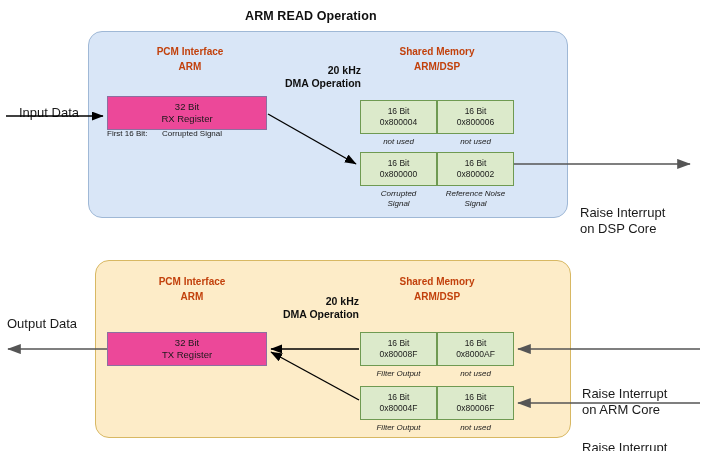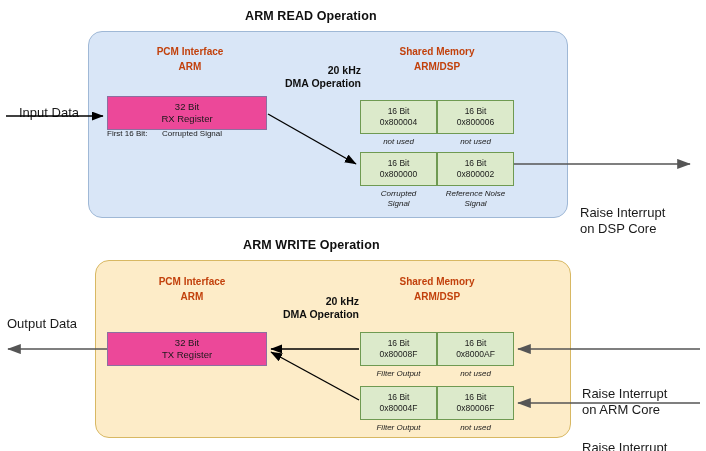--- a/index.html
+++ b/index.html
@@ -126,21 +126,20 @@
   <div class="mem-caption multiline" style="left:437px;top:189px;width:77px;white-space:pre-line;">Reference Noise
 Signal</div>
 
   <div class="side-label" style="left:580px;top:177px;">
     <span>Raise Interrupt</span><br>
     <span>on DSP Core</span>
   </div>
 
   <div class="panel write" style="left:95px;top:260px;width:476px;height:178px;"></div>
 
-  <div class="op-title" style="left:243px;top:238px;">ARM WRITE Operation</div>
 
   <div class="grp-title" style="left:112px;top:274px;width:160px;">
     <span>PCM Interface</span><br>
     <span>ARM</span>
   </div>
 
   <div class="grp-title" style="left:357px;top:274px;width:160px;">
     <span>Shared Memory</span><br>
     <span>ARM/DSP</span>
   </div>

